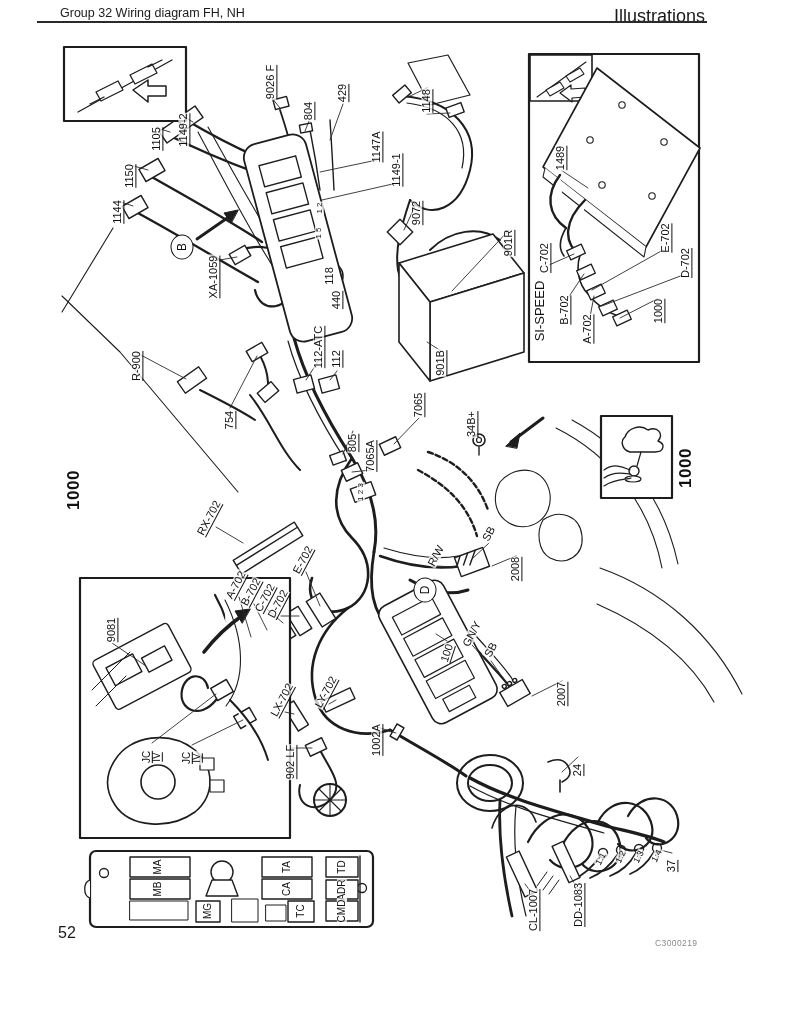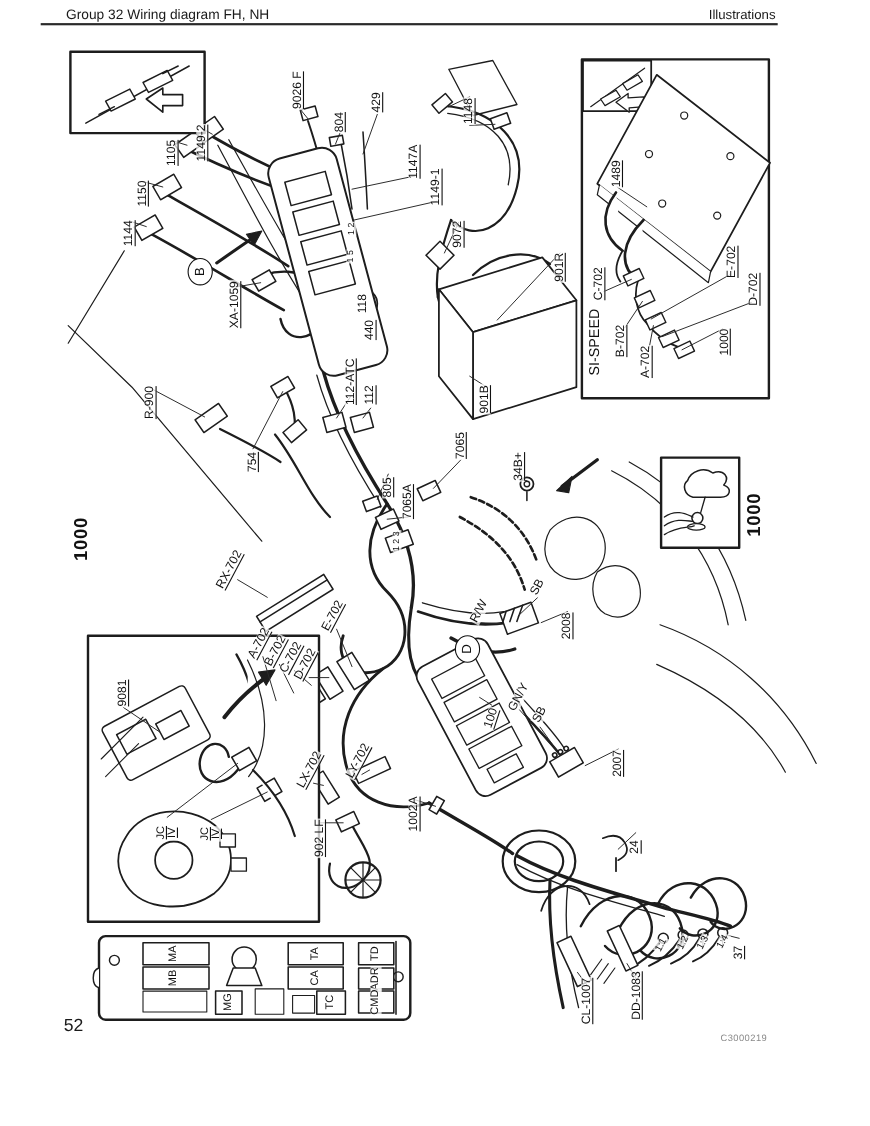--- a/index.html
+++ b/index.html
@@ -1,19 +1,19 @@
 <!DOCTYPE html>
 <html><head>
 <meta charset="utf-8">
 <style>
   html,body{margin:0;padding:0;background:#fff;}
   #page{position:relative;width:791px;height:1024px;background:#fff;overflow:hidden;
         font-family:"Liberation Sans",sans-serif;color:#1a1a1a;}
   .hdr-left{position:absolute;left:60px;top:6px;font-size:12.5px;}
-  .hdr-right{position:absolute;right:86px;top:6px;font-size:12px;}
+  .hdr-right{position:absolute;right:86px;top:6px;font-size:18px;}
   .hdr-rule{position:absolute;left:37px;top:21px;width:670px;height:2px;background:#2a2a2a;}
   .pgnum{position:absolute;left:58px;top:924px;font-size:16px;}
   .figcode{position:absolute;left:655px;top:938px;font-size:8.5px;color:#8a8a8a;letter-spacing:.4px;}
   #art{position:absolute;left:0;top:0;}
   #labels{position:absolute;left:0;top:0;width:791px;height:1024px;pointer-events:none;}
   .lbl{position:absolute;font-size:11px;line-height:1.02;white-space:pre-line;text-align:center;
        color:#111;background:rgba(255,255,255,.75);padding:0 1px;}
   .lbl.ul{text-decoration:underline;text-underline-offset:2px;}
   .lbl.bold{font-weight:bold;letter-spacing:.5px;}
   .lbl.circ{width:21px;height:21px;border:1.6px solid #111;border-radius:50%;

